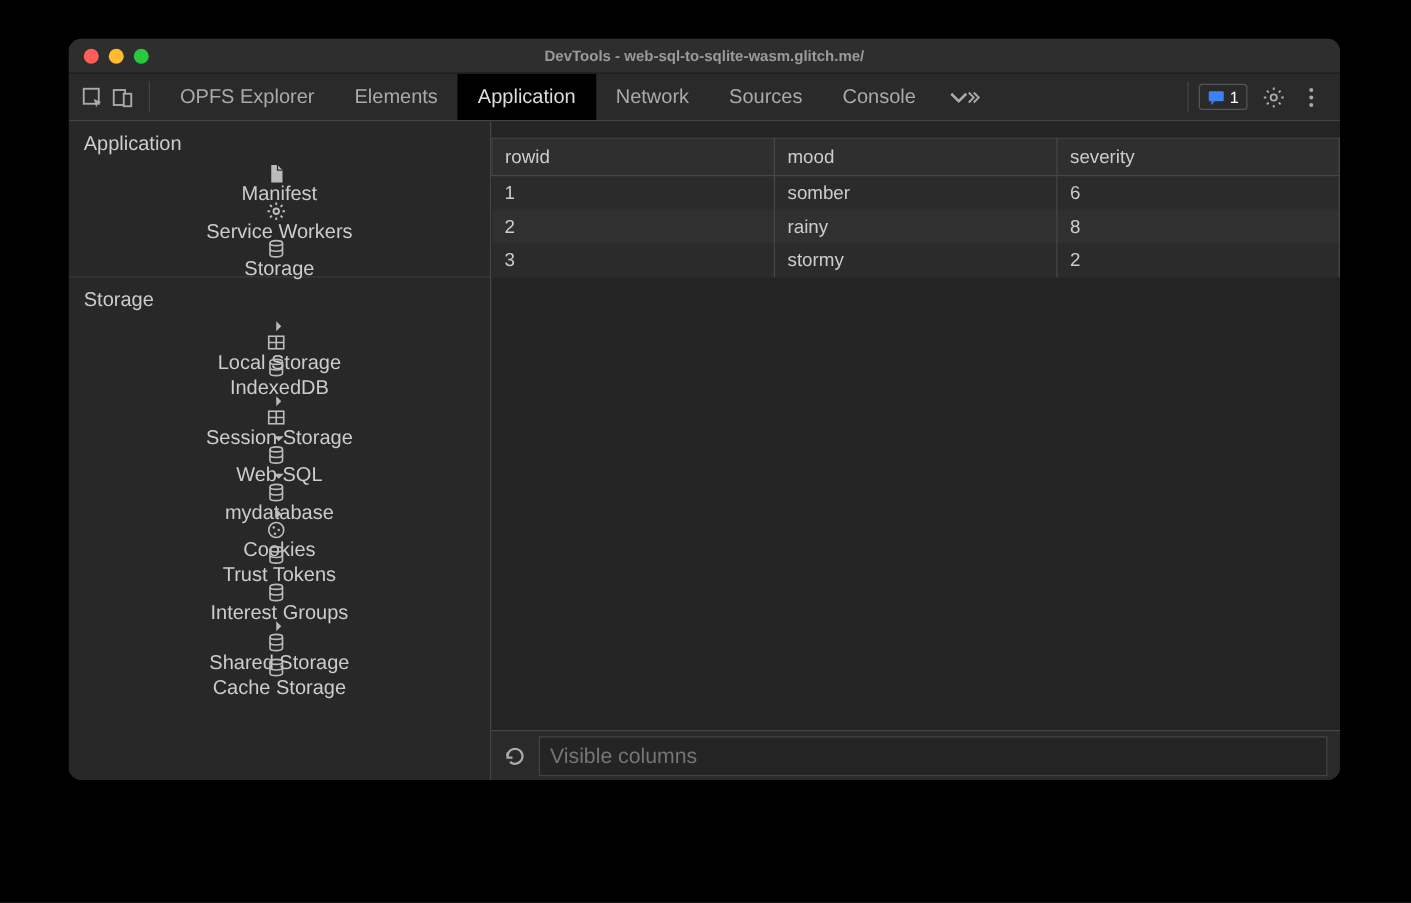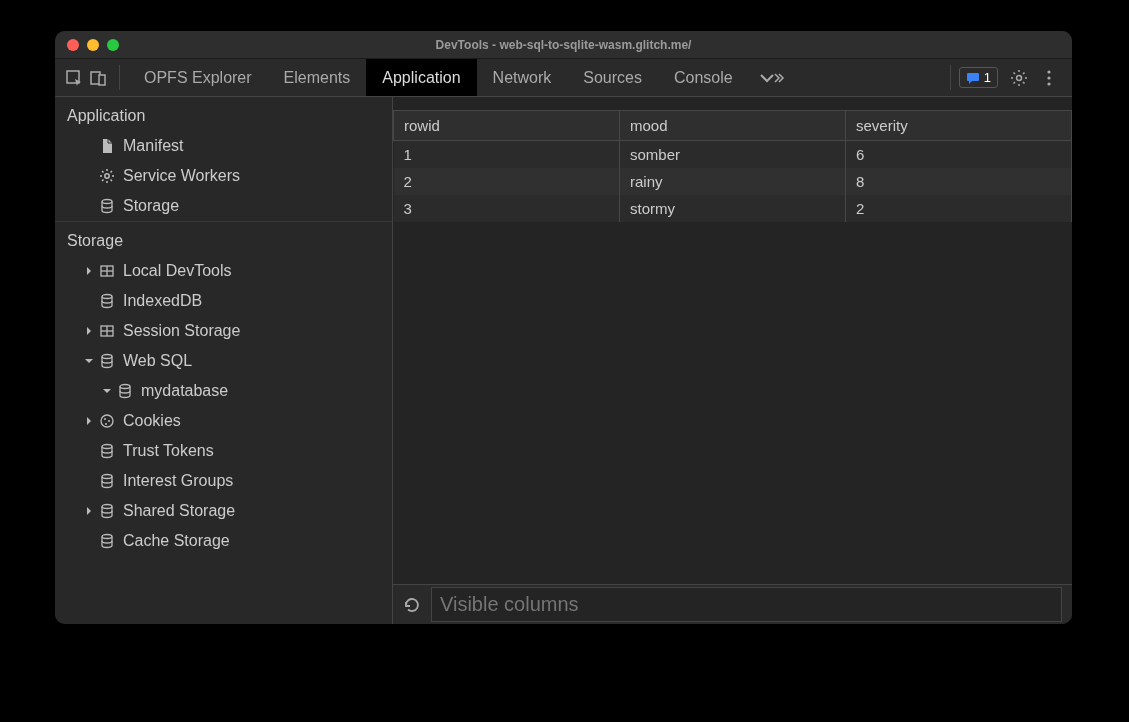--- a/index.html
+++ b/index.html
@@ -93,20 +93,21 @@
     font-size: 16px;
     border-top: 1px solid #3a3a3a;
   }
   .section-head:first-child { border-top: none; }
   .tree-item {
     display:flex; align-items:center;
     height: 30px;
     color: #ccc;
     font-size: 16px;
     cursor: pointer;
+    flex-direction: column;
   }
   .tree-item.selected { background: #474747; }
   .spacer { display:inline-block; }
   .arrow {
     width:12px; height:12px;
     display:inline-flex; align-items:center; justify-content:center;
     margin-right:2px;
     color:#bbb; font-size:10px;
   }
   .tree-icon {
@@ -138,21 +139,21 @@
     padding: 0 10px;
     gap: 10px;
     background:#2a2a2a;
   }
   .filter-input {
     flex:1;
     background:#242424;
     border:1px solid #444;
     color:#999;
     padding: 5px 8px;
-    font-size:20px;
+    font-size:17px;
     outline:none;
   }
   svg { display:block; }
 </style>
 </head>
 <body>
 
 <div class="window">
 
   <div class="titlebar">
@@ -267,21 +268,21 @@
               <path d="M3 1 L7 5 L3 9 Z" fill="#bbb"></path>
             </svg>
           </span>
           <span class="tree-icon">
             <svg width="16" height="16" viewBox="0 0 16 16">
               <rect x="2" y="3" width="12" height="10" fill="none" stroke="#bbb" stroke-width="1.3"></rect>
               <line x1="2" y1="8" x2="14" y2="8" stroke="#bbb" stroke-width="1.3"></line>
               <line x1="8" y1="3" x2="8" y2="13" stroke="#bbb" stroke-width="1.3"></line>
             </svg>
           </span>
-          <span>Local DevTools</span>
+          <span>Local Storage</span>
         </div>
         <div class="tree-item">
           <span class="spacer" style="width:28px"></span>
           <span class="arrow"></span>
           <span class="tree-icon">
             <svg width="16" height="16" viewBox="0 0 16 16">
               <ellipse cx="8" cy="3.5" rx="5" ry="2" fill="none" stroke="#bbb" stroke-width="1.3"></ellipse>
               <path d="M3 3.5 L3 12.5 A5 2 0 0 0 13 12.5 L13 3.5" fill="none" stroke="#bbb" stroke-width="1.3"></path>
               <path d="M3 8 A5 2 0 0 0 13 8" fill="none" stroke="#bbb" stroke-width="1.3"></path>
             </svg>

